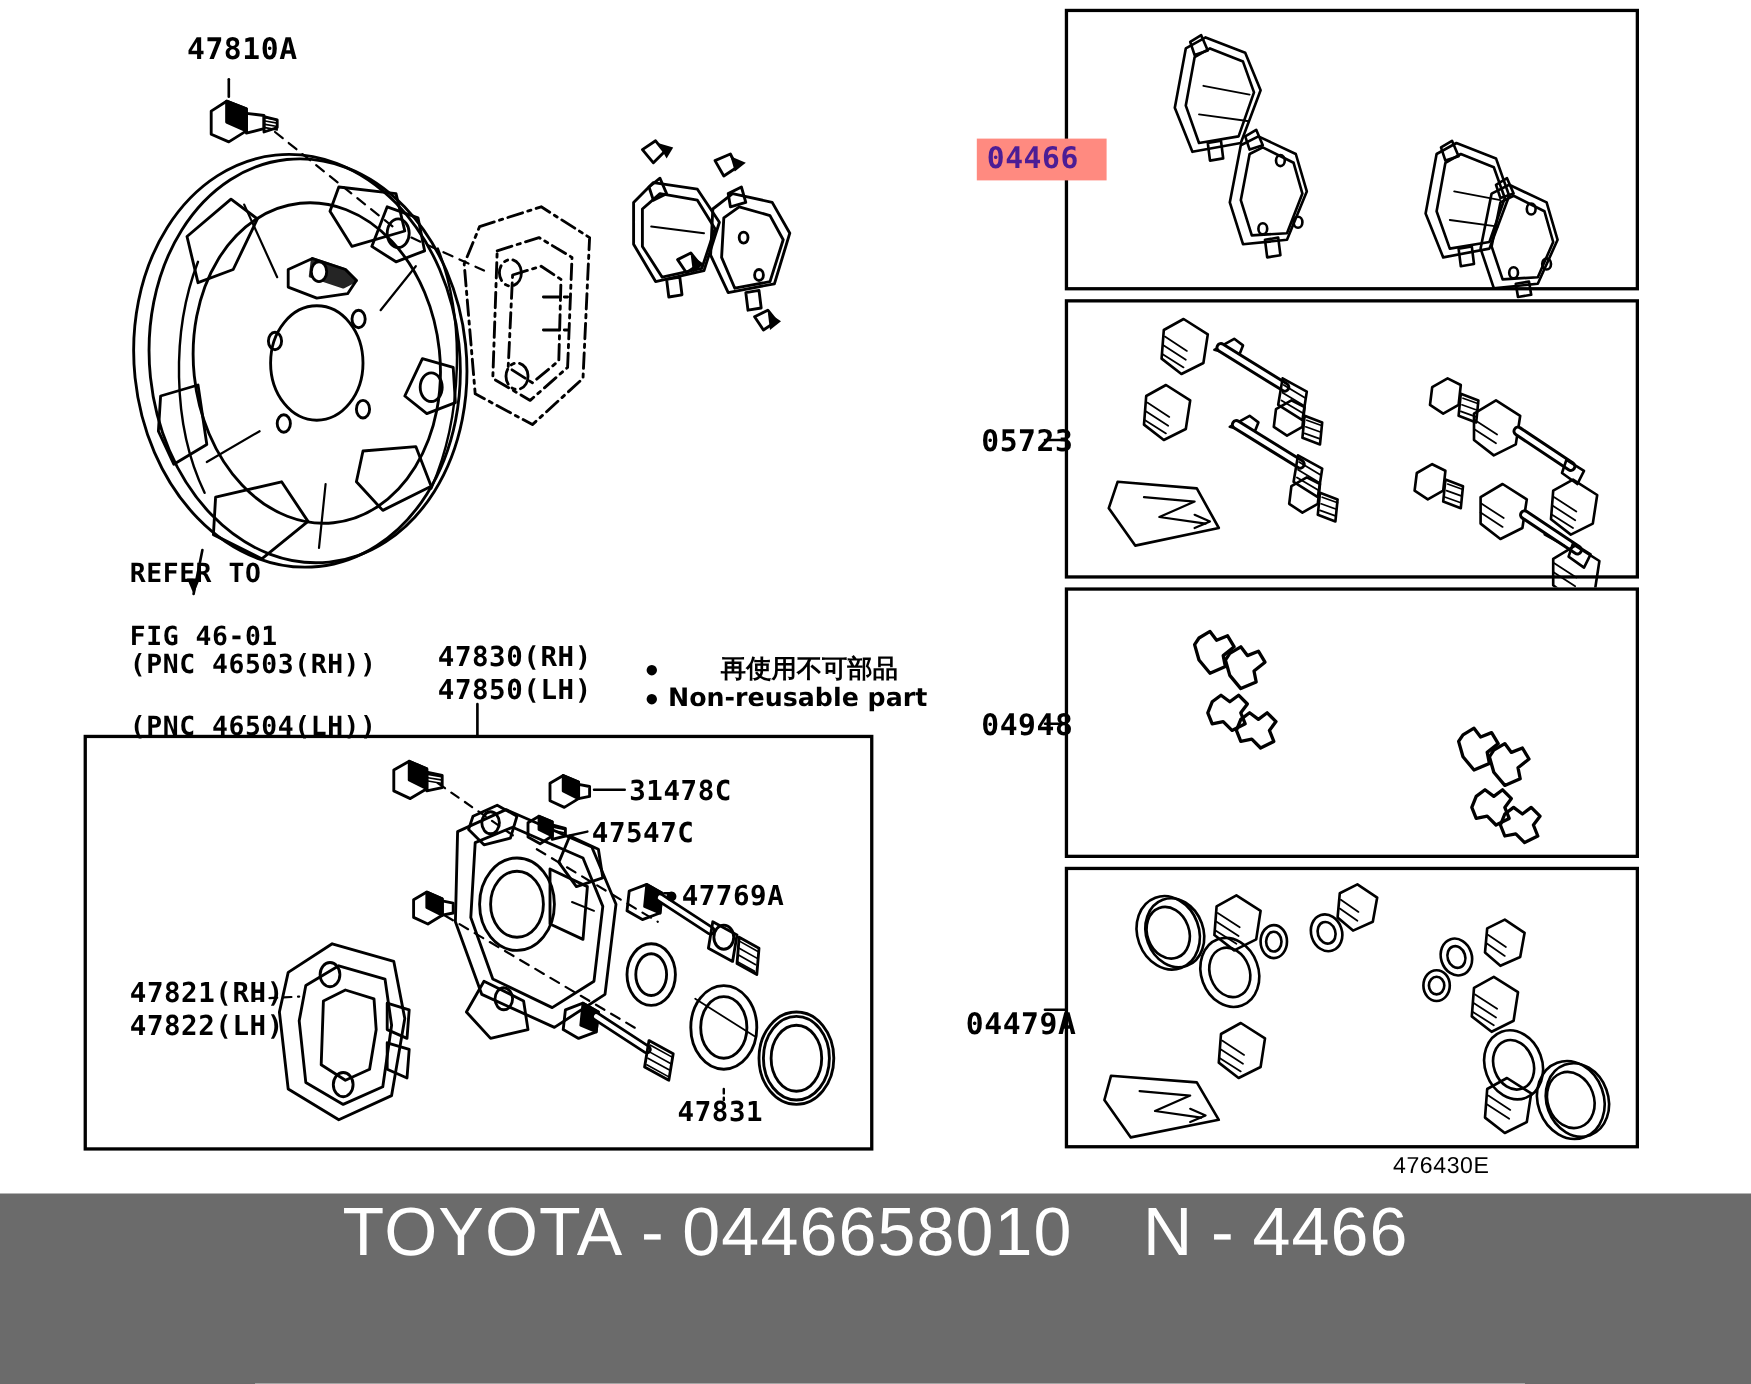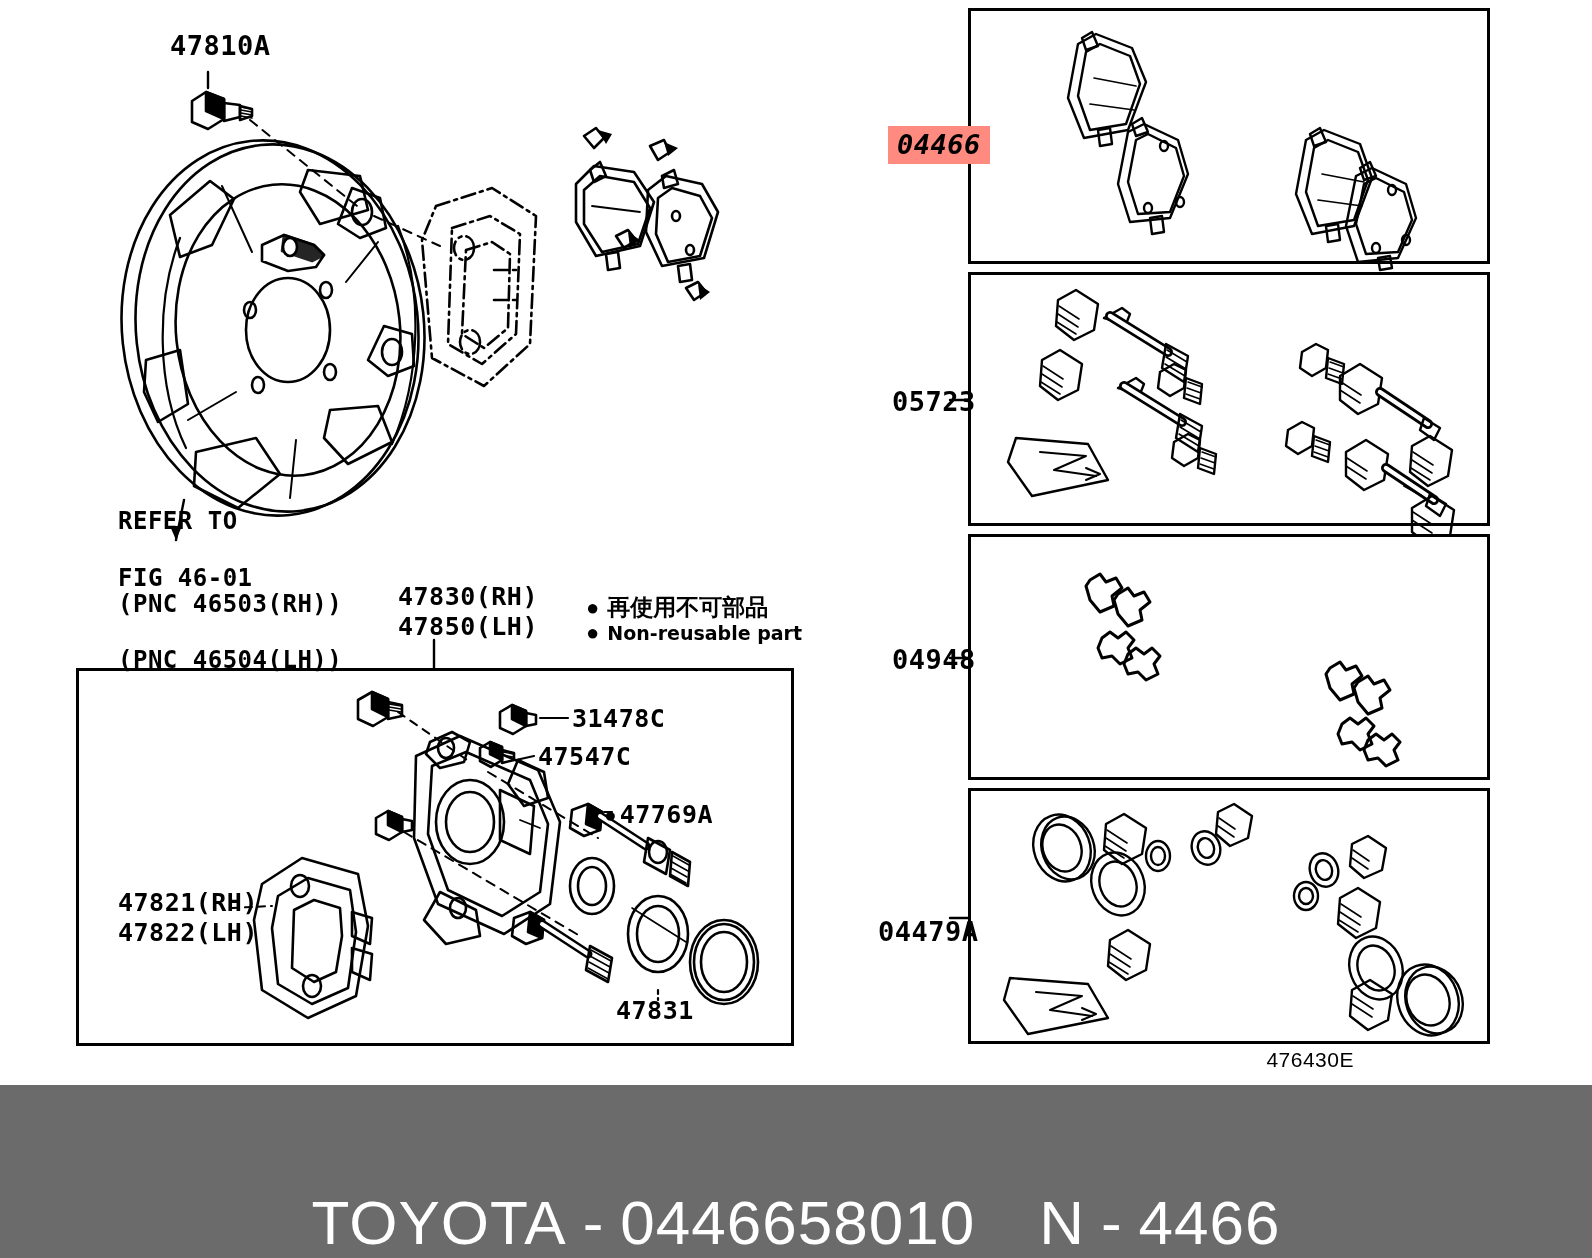--- a/index.html
+++ b/index.html
@@ -6,40 +6,40 @@
   body{width:1592px;height:1258px;position:relative;overflow:hidden;
        font-family:"Liberation Sans", sans-serif;}
   #stage{position:absolute;left:0;top:0;width:1372px;height:1258px;background:#fff;}
 
   .lbl{position:absolute;font-family:"DejaVu Sans Mono","Liberation Mono",monospace;
        font-weight:700;color:#000;white-space:pre;letter-spacing:.5px;}
   .lbl-28{font-size:27px;}
   .lbl-26{font-size:25px;}
   .lbl-24{font-size:24px;}
 
-  .hl{background:#ff8a80;color:#000000;padding:3px 9px 4px 9px;font-style:italic;}
+  .hl{background:#ff8a80;color:#4c1d95;padding:3px 25px 4px 9px;}
 
   .panel{position:absolute;border:3px solid #000;box-sizing:border-box;background:#fff;}
 
   svg{position:absolute;left:0;top:0;overflow:visible;}
 
   .banner{position:absolute;left:0;top:1085px;width:1592px;height:173px;background:#6b6b6b;}
   .banner-inner{position:absolute;left:0;top:0;width:1592px;height:173px;
-      display:flex;align-items:flex-end;justify-content:center;gap:46px;}
+      display:flex;align-items:flex-start;justify-content:center;gap:46px;}
   .banner-txt{color:#ffffff;font-family:"Liberation Sans",sans-serif;
       font-size:62px;font-weight:400;letter-spacing:1px;white-space:pre;}
 
   .figcode{position:absolute;right:18px;top:1048px;font-family:"Liberation Sans",sans-serif;
       font-size:21px;color:#000;letter-spacing:.5px;}
 
   .legend{position:absolute;font-weight:700;color:#000;white-space:pre;}
   .legend .bullet{font-size:22px;line-height:1;margin-right:8px;}
   .legend-row{display:flex;align-items:center;}
-  .legend-jp{font-family:Liberation Sans, sans-serif;font-size:23px;font-weight:700;}
-  .legend-en{font-family:"DejaVu Sans",sans-serif;font-size:19px;font-weight:700;}
+  .legend-jp{font-family:Liberation Sans, sans-serif;font-size:23px;font-weight:700;margin-left:48px;}
+  .legend-en{font-family:"DejaVu Sans",sans-serif;font-size:23px;font-weight:700;}
 </style>
 </head>
 <body>
 
 <div id="stage">
 
   <svg width="1592" height="1258">
     <g fill="none" stroke="#000" stroke-width="2.6" stroke-linejoin="round" stroke-linecap="round">
 
       <g>

